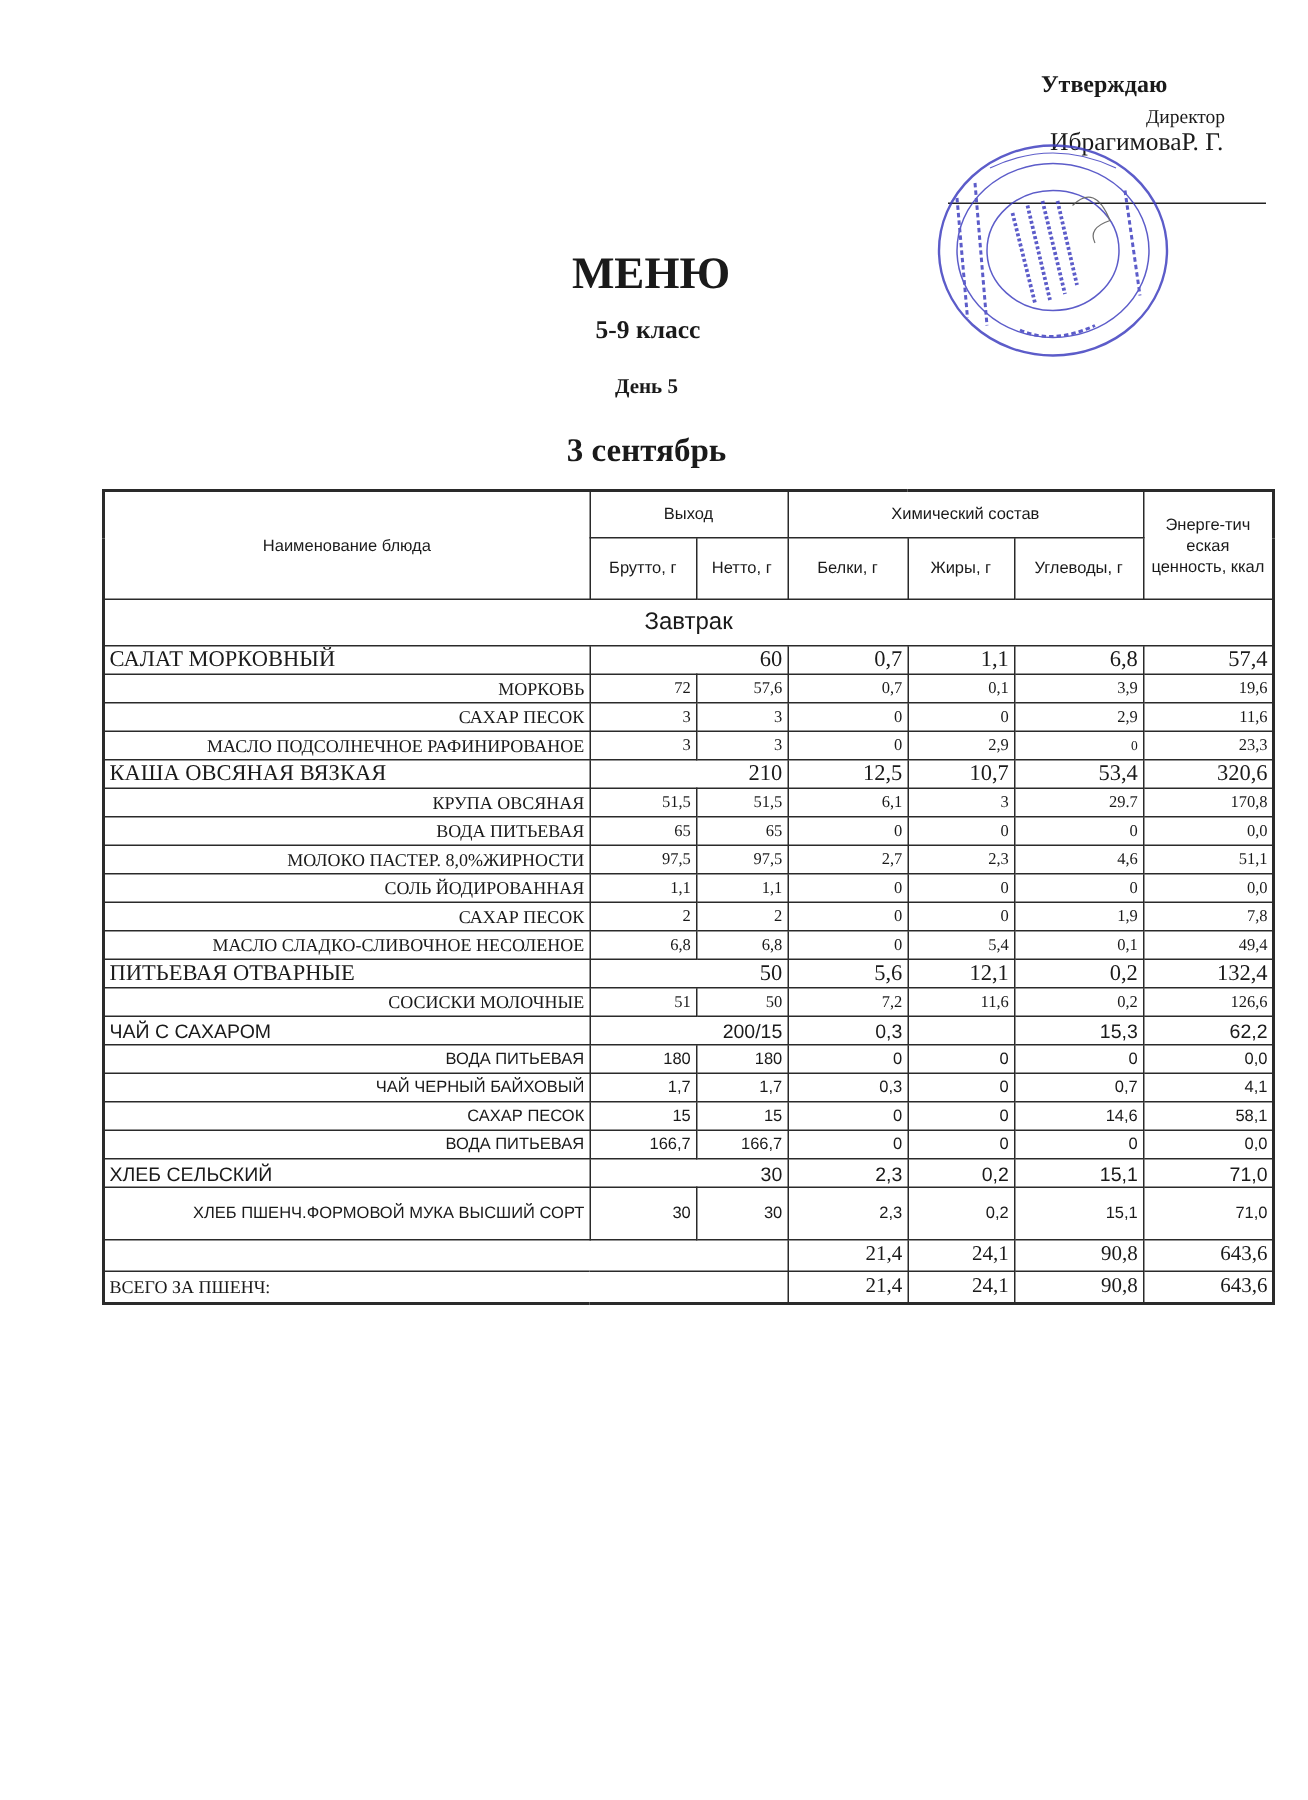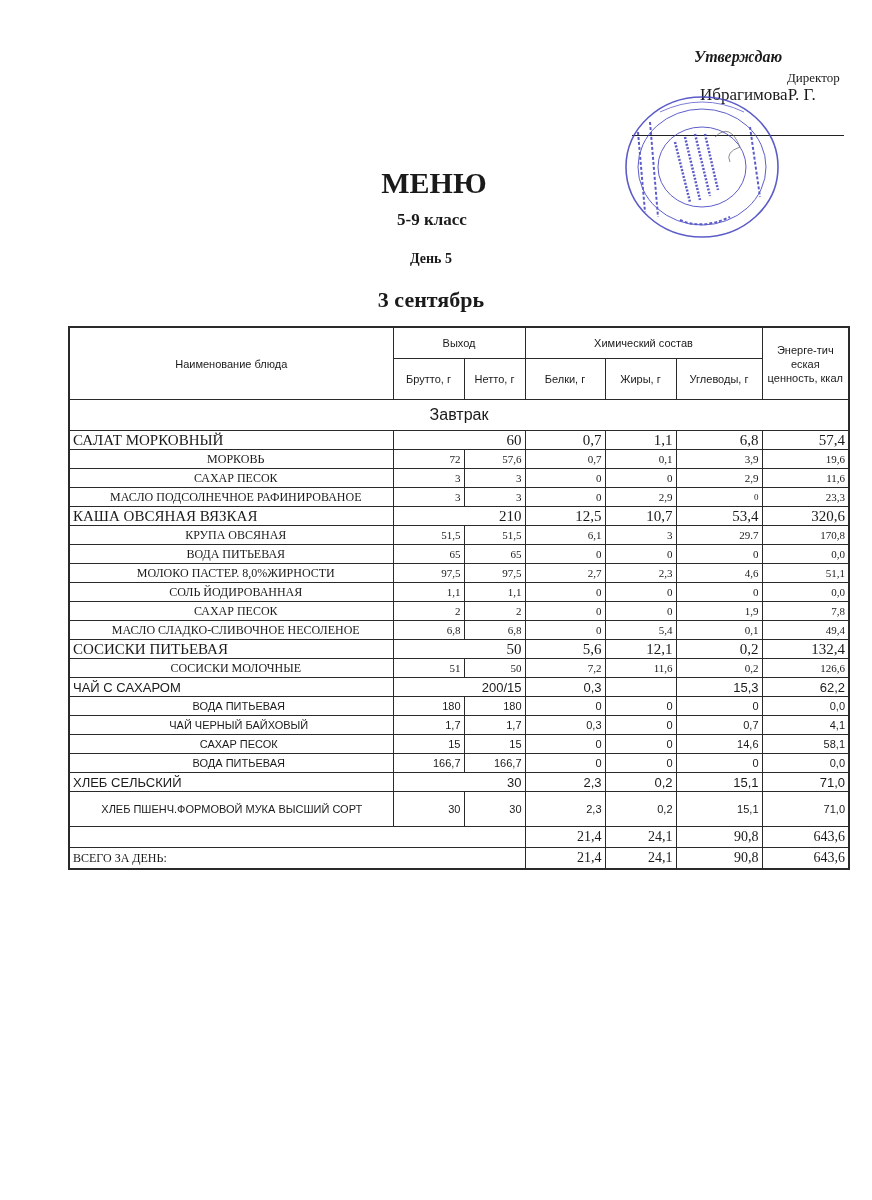--- a/index.html
+++ b/index.html
@@ -1,19 +1,19 @@
 <!DOCTYPE html>
 <html><head>
 <meta charset="utf-8">
 <style>
   html, body { margin: 0; padding: 0; background: #ffffff; }
   body { width: 872px; height: 1200px; position: relative; overflow: hidden; font-family: "Liberation Serif", serif; color: #1a1a1a; }
   .approve { position: absolute; left: 680px; top: 48px; width: 180px; }
-  .approve-title { position: absolute; left: 14px; top: 0; font-weight: bold; font-size: 16px; white-space: nowrap; font-style: italic; }
-  .approve-role { position: absolute; left: 107px; top: 22px; font-size: 13px; white-space: nowrap; }
+  .approve-title { position: absolute; left: 14px; top: 0; font-weight: bold; font-size: 16px; white-space: nowrap; }
+  .approve-role { position: absolute; left: 84px; top: 22px; font-size: 13px; white-space: nowrap; }
   .approve-name { position: absolute; left: 20px; top: 37px; font-size: 17px; white-space: nowrap; }
   .sign-line { position: absolute; left: 632px; top: 135px; width: 212px; height: 1px; background: #222; }
   .stamp { position: absolute; left: 620px; top: 92px; width: 165px; height: 150px; }
   .title { position: absolute; left: 0; width: 872px; text-align: center; font-weight: bold; }
   .t-menu { top: 166px; font-size: 30px; left: -2px; }
   .t-class { top: 210px; font-size: 17px; left: -4px; }
   .t-day { top: 251px; font-size: 14px; left: -5px; }
   .t-date { top: 287px; font-size: 22px; left: -5px; }
 
   table.menu { position: absolute; left: 68px; top: 326px; width: 780px; border-collapse: collapse; table-layout: fixed; }
@@ -21,21 +21,21 @@
   table.menu { border: 2px solid #2a2a2a; }
   th { font-family: "Liberation Sans Narrow", "Liberation Sans", sans-serif; font-size: 11px; font-weight: bold; text-align: center; }
   th.name-h { font-size: 11px; }
   th.energy-h { white-space: normal !important; line-height: 14px; border-radius: 19px; }
   .hdr1 td, .hdr1 th { height: 30px; }
   .hdr2 th { height: 40px; }
   .section td { height: 30px; text-align: center; font-family: "Liberation Sans", sans-serif; font-weight: bold; font-size: 16px; }
   .dish td { height: 18px; font-family: "Liberation Serif", serif; font-size: 15px; text-align: right; margin-left: 20px; }
   .dish td.name { text-align: left; font-size: 15px; }
   .ing td { height: 18px; font-family: "Liberation Serif", serif; font-size: 11px; text-align: right; }
-  .ing td.name { text-align: center; padding-left: 12px; font-size: 12px; }
+  .ing td.name { text-align: right; padding-left: 12px; font-size: 12px; }
   .sans td { font-family: "Liberation Sans", sans-serif; }
   .dish.sans td { font-size: 13px; }
   .ing.sans td { font-size: 11px; }
   .ing.sans td.name { font-size: 11px; padding-left: 18px; }
   .ing.tall td { height: 34px; }
   .ing.tall td.name { white-space: normal; line-height: 12px; padding-left: 4px; }
   .total td { height: 20px; font-weight: bold; font-size: 14px; text-align: right; font-family: "Liberation Serif", serif; }
   .total td.name { text-align: left; font-size: 12px; }
   .small0 { font-size: 9px !important; }
 </style>
@@ -186,21 +186,21 @@
       <tr class="ing">
         <td class="name">МАСЛО СЛАДКО-СЛИВОЧНОЕ НЕСОЛЕНОЕ</td>
         <td>6,8</td>
         <td>6,8</td>
         <td>0</td>
         <td>5,4</td>
         <td>0,1</td>
         <td>49,4</td>
       </tr>
       <tr class="dish">
-        <td class="name">СОСИСКИ ПИТЬЕВАЯ</td>
+        <td class="name">ПИТЬЕВАЯ ОТВАРНЫЕ</td>
         <td colspan="2">50</td>
         <td>5,6</td>
         <td>12,1</td>
         <td>0,2</td>
         <td>132,4</td>
       </tr>
       <tr class="ing">
         <td class="name">СОСИСКИ МОЛОЧНЫЕ</td>
         <td>51</td>
         <td>50</td>
@@ -271,20 +271,20 @@
         <td>71,0</td>
       </tr>
       <tr class="total">
         <td class="name" colspan="3"></td>
         <td>21,4</td>
         <td>24,1</td>
         <td>90,8</td>
         <td>643,6</td>
       </tr>
       <tr class="total">
-        <td class="name" colspan="3">ВСЕГО ЗА ДЕНЬ:</td>
+        <td class="name" colspan="3">ВСЕГО ЗА ПШЕНЧ:</td>
         <td>21,4</td>
         <td>24,1</td>
         <td>90,8</td>
         <td>643,6</td>
       </tr>
     </tbody>
 </table>
 
 </body></html>

